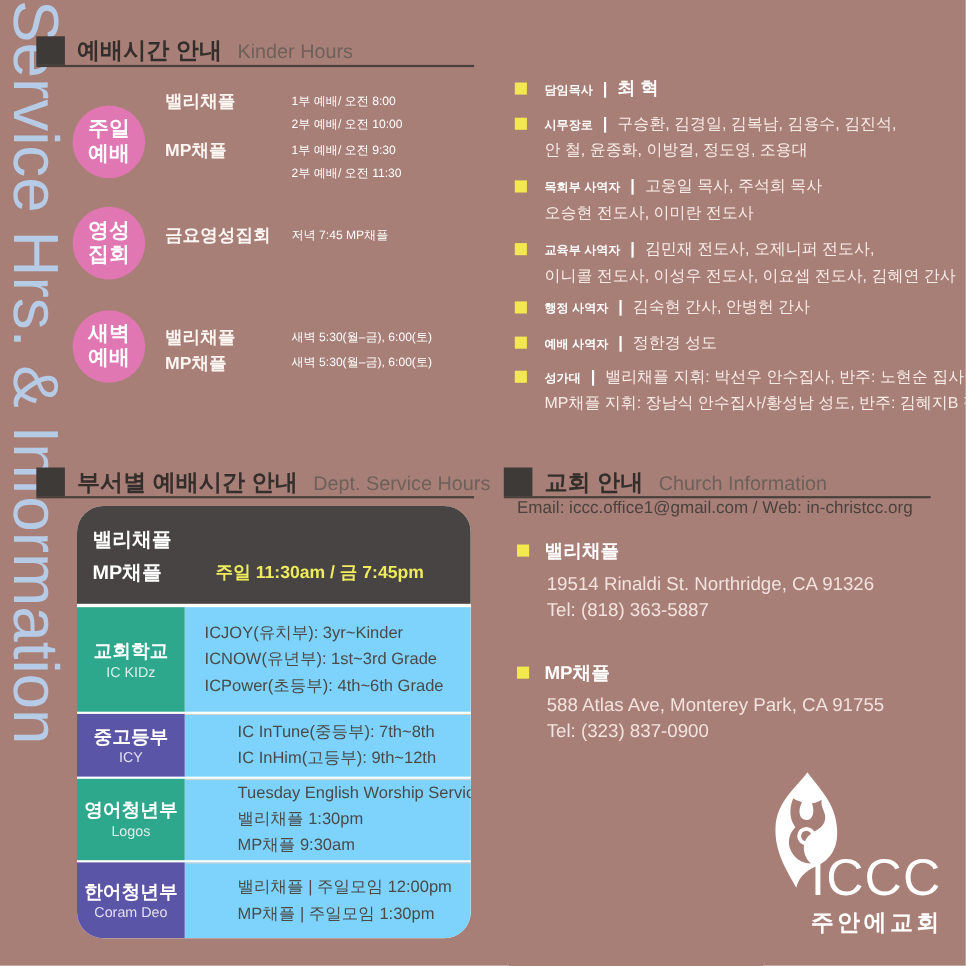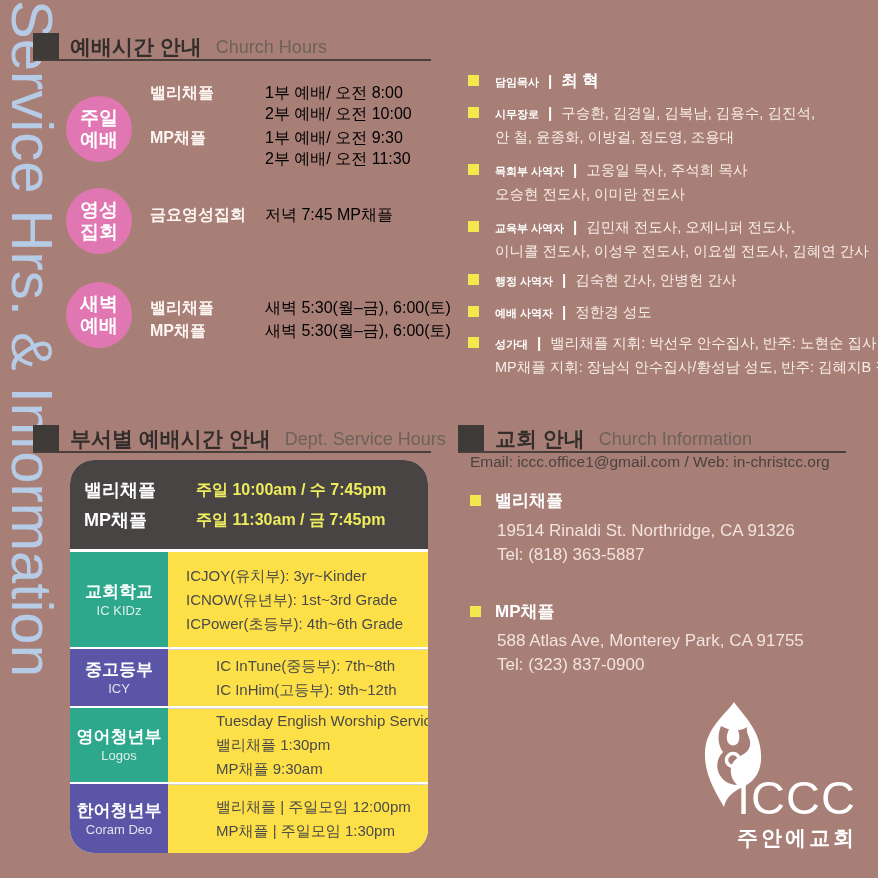--- a/index.html
+++ b/index.html
@@ -22,21 +22,21 @@
   .sec-en{font-size:18px;color:#6d615a;margin-left:14px;line-height:24px;white-space:nowrap;}
 
   
   .group{position:absolute;left:66px;z-index:2;}
   .badge{position:absolute;left:0;width:66px;height:66px;border-radius:50%;
     background:#e077b2;color:#fff;font-weight:bold;font-size:19px;line-height:22px;
     display:flex;flex-direction:column;align-items:center;justify-content:center;}
   .entries{position:absolute;left:84px;top:0;width:330px;}
   .entry{display:flex;margin-bottom:3px;}
   .entry-label{width:115px;font-weight:bold;font-size:16px;color:#fdf6f2;line-height:21px;flex:0 0 auto;}
-  .entry-times div{font-size:16px;color:#000000;line-height:21px;white-space:nowrap;}
+  .entry-times div{font-size:11px;color:#ffffff;line-height:21px;white-space:nowrap;}
 
   
   .staff-item{position:absolute;left:468px;width:398px;padding-left:27px;line-height:23px;z-index:2;}
   .bullet{position:absolute;left:0;top:6px;width:11px;height:11px;background:#f3e84d;}
   .s-label{font-weight:bold;font-size:11px;color:#fff;}
   .s-sep{margin:0 9px;color:#fff;font-weight:bold;font-size:15px;}
   .s-names{font-size:14.5px;color:#f8ece7;}
   .s-names.strong{font-weight:bold;font-size:16.5px;color:#fff;}
   .li-line{white-space:nowrap;}
 
@@ -48,21 +48,21 @@
   .h-chapel{width:112px;color:#fff;font-weight:bold;font-size:18px;flex:0 0 auto;}
   .h-time{color:#eeeb5d;font-weight:bold;font-size:16px;white-space:nowrap;}
   .t-gap{height:3px;background:#fff;}
   .t-row{display:flex;}
   .t-row + .t-row{border-top:2px solid #fff;}
   .t-left{width:98px;flex:0 0 auto;display:flex;flex-direction:column;align-items:center;justify-content:center;}
   .t-left.teal{background:#2ea88c;}
   .t-left.purple{background:#5a55a6;}
   .t-name-ko{color:#fff;font-weight:bold;font-size:17px;line-height:21px;}
   .t-name-en{color:rgba(255,255,255,0.82);font-size:13px;line-height:17px;}
-  .t-right{flex:1;background:#fde047;display:flex;flex-direction:column;justify-content:center;padding-left:18px;}
+  .t-right{flex:1;background:#7dd3fc;display:flex;flex-direction:column;justify-content:center;padding-left:18px;}
   .t-row + .t-row .t-right{box-shadow:inset 0 1px 0 #d2d2d2;padding-left:48px;}
   .t-right div{font-size:15px;color:#4a4a4a;line-height:24px;white-space:nowrap;}
 
   
   .contact-line{position:absolute;left:470px;top:453px;font-size:15.5px;color:#4b423e;z-index:2;white-space:nowrap;}
   .loc-name{position:absolute;font-weight:bold;font-size:17px;color:#fff;z-index:2;}
   .loc-bullet{position:absolute;width:11px;height:11px;background:#f3e84d;z-index:2;}
   .loc-text{position:absolute;font-size:17px;color:#f2e3de;z-index:2;white-space:nowrap;}
 
   
@@ -75,21 +75,21 @@
 </head>
 <body>
 
 <div class="canvas">
 
   <div class="side-text">Service Hrs. &amp; Information</div>
 
   <div class="sec-head" style="left:33px;top:31px;width:398px;">
     <div class="sq"></div>
     <div class="sec-ko">예배시간 안내</div>
-    <div class="sec-en">Church Hours</div>
+    <div class="sec-en">Kinder Hours</div>
   </div>
 
   <div class="group" style="top:82px;">
     <div class="badge" style="top:14px;">
       <span>주일</span>
       <span>예배</span>
     </div>
     <div class="entries">
       <div class="entry">
         <div class="entry-label">밸리채플</div>
@@ -187,21 +187,20 @@
   <div class="sec-head" style="left:33px;top:423px;width:398px;">
     <div class="sq"></div>
     <div class="sec-ko">부서별 예배시간 안내</div>
     <div class="sec-en">Dept. Service Hours</div>
   </div>
 
   <div class="t-card">
     <div class="t-head">
       <div class="h-row">
         <div class="h-chapel">밸리채플</div>
-        <div class="h-time">주일 10:00am / 수 7:45pm</div>
       </div>
       <div class="h-row">
         <div class="h-chapel">MP채플</div>
         <div class="h-time">주일 11:30am / 금 7:45pm</div>
       </div>
     </div>
     <div class="t-gap"></div>
 
     <div class="t-row" style="height:95px;">
       <div class="t-left teal">

